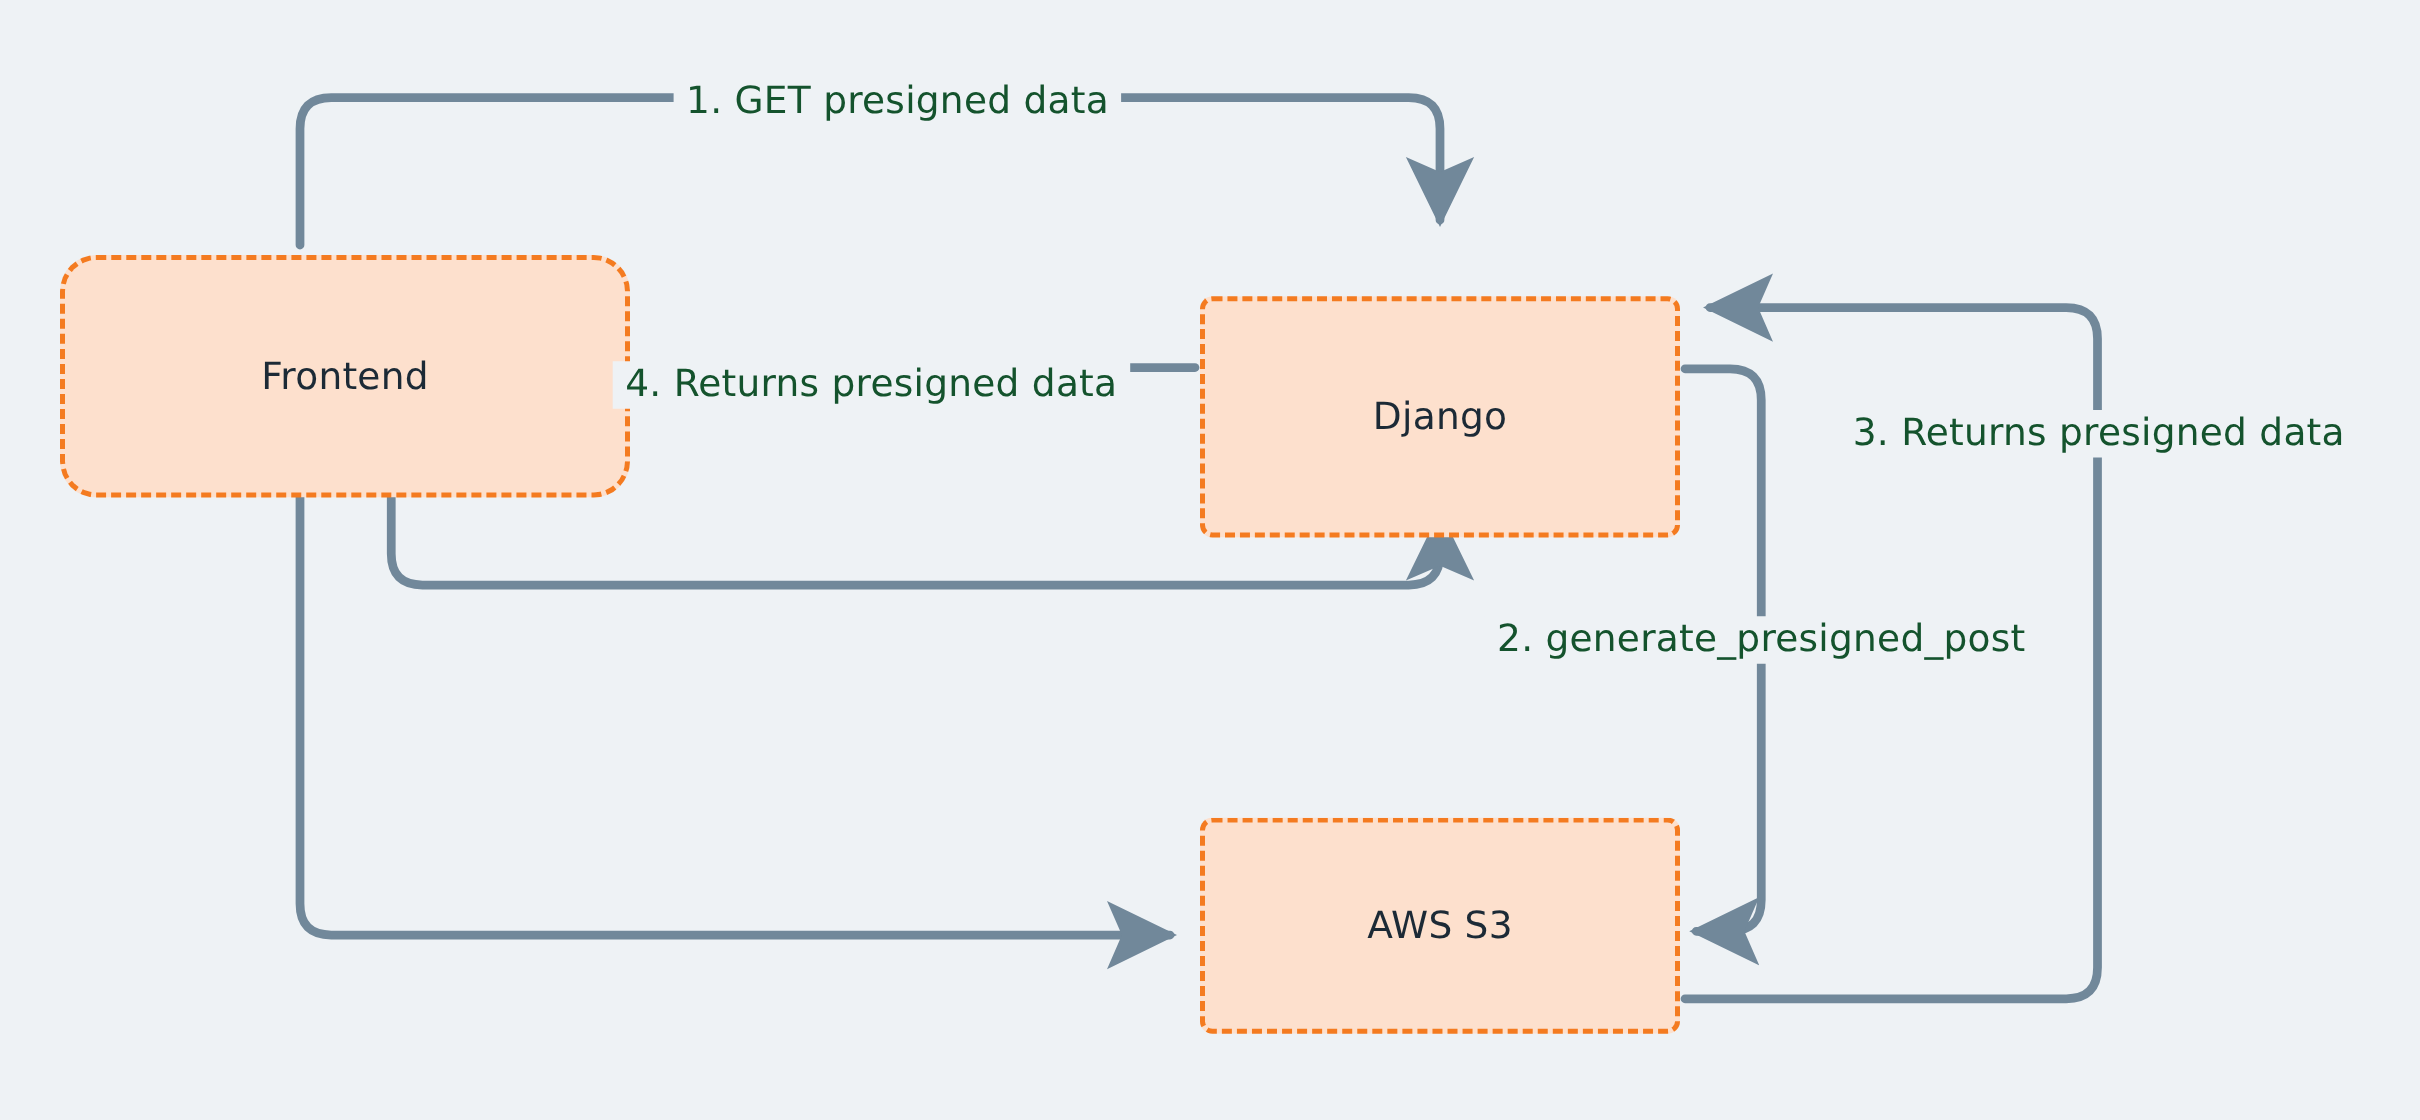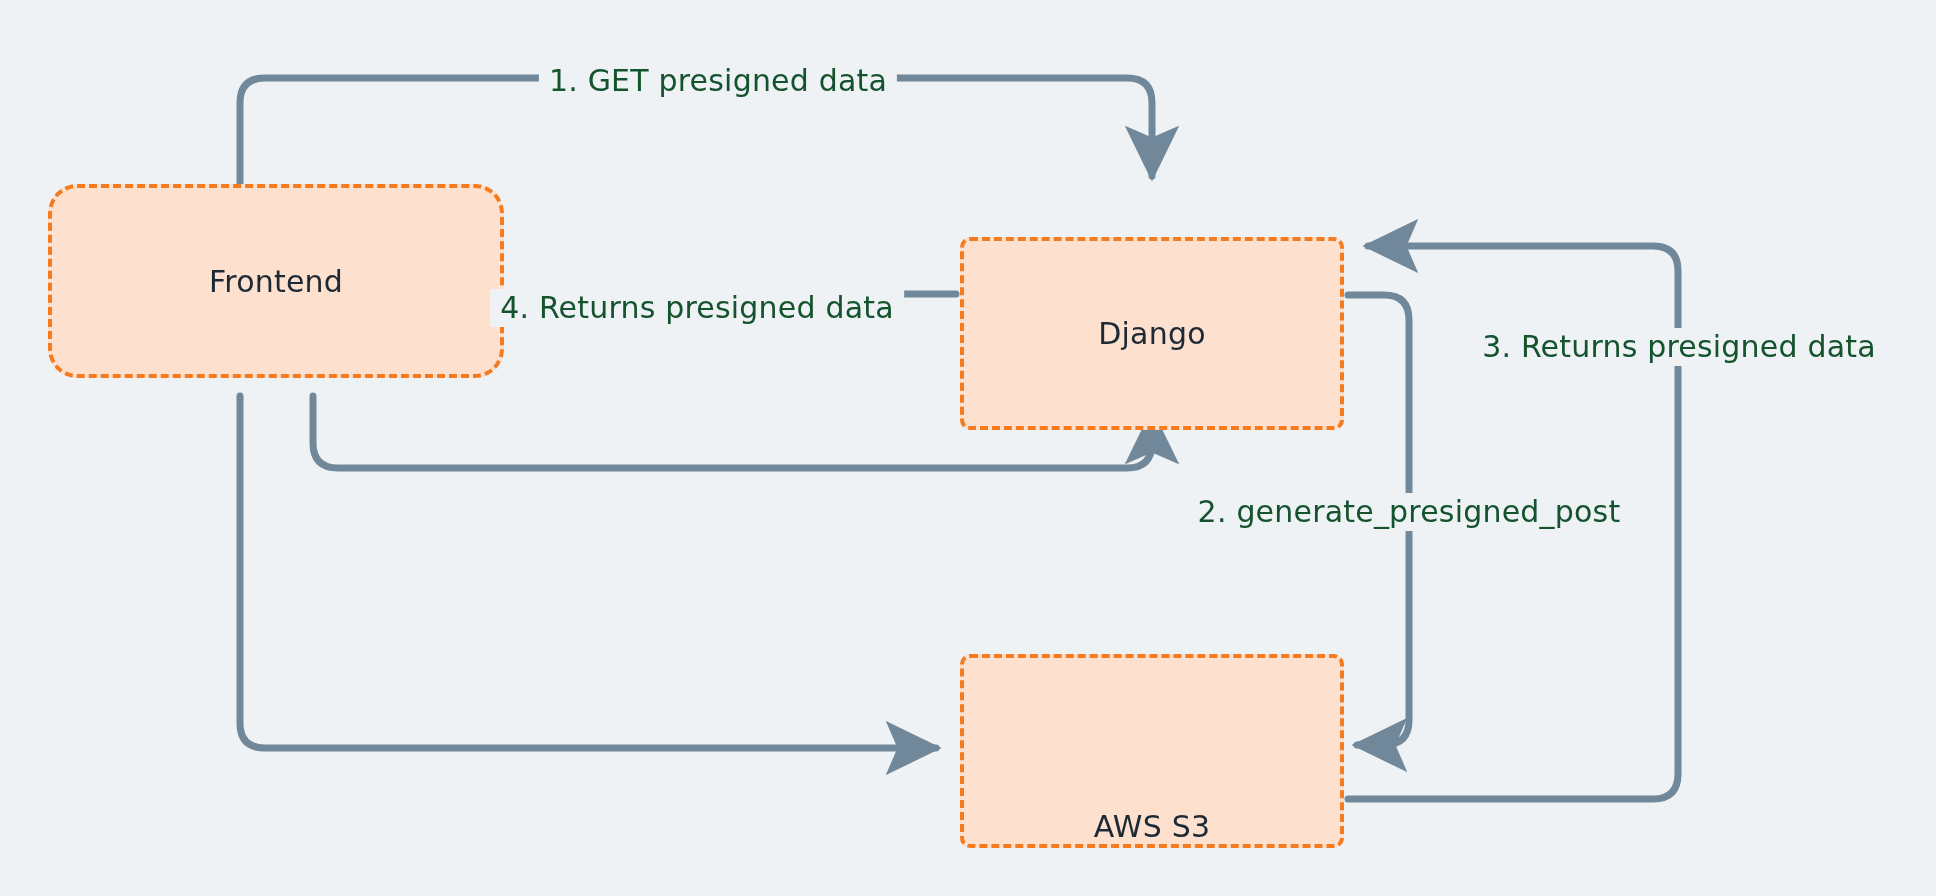--- a/index.html
+++ b/index.html
@@ -75,29 +75,29 @@
       <path d="M1348,295 L1384,295 Q1409,295 1409,320 L1409,720 Q1409,745 1384,745 L1357,745" marker-end="url(#arrowhead)"></path>
 
       <path d="M1348,799 L1653,799 Q1678,799 1678,774 L1678,271 Q1678,246 1653,246 L1368,246" marker-end="url(#arrowhead)"></path>
 
       <path d="M240,396 L240,723 Q240,748 265,748 L936,748" marker-end="url(#arrowhead)"></path>
 
       <path d="M313,396 L313,443 Q313,468 338,468 L1127,468 Q1152,468 1152,443 L1152,414" marker-end="url(#arrowhead)"></path>
     </g>
   </svg>
 
-  <div class="node" style="left:48px; top:184px; width:456px; height:194px;border-radius:29px;">
+  <div class="node" style="left:48px; top:204px; width:456px; height:194px;border-radius:29px;">
     <span class="node-label">Frontend</span>
   </div>
 
   <div class="node" style="left:960px; top:199px; width:384px; height:193px;margin-top:38px;">
     <span class="node-label">Django</span>
   </div>
 
-  <div class="node" style="left:960px; top:654px; width:384px; height:194px;align-items:flex-end;">
+  <div class="node" style="left:960px; top:654px; width:384px; height:173px;">
     <span class="node-label">AWS S3</span>
   </div>
 
   <div class="edge-label" style="left:718px; top:81px;">1. GET presigned data</div>
 
   <div class="edge-label" style="left:697px; top:294px;margin-top:14px;">4. Returns presigned data</div>
 
 
   <div class="edge-label" style="left:1409px; top:512px;">2. generate_presigned_post</div>
 

